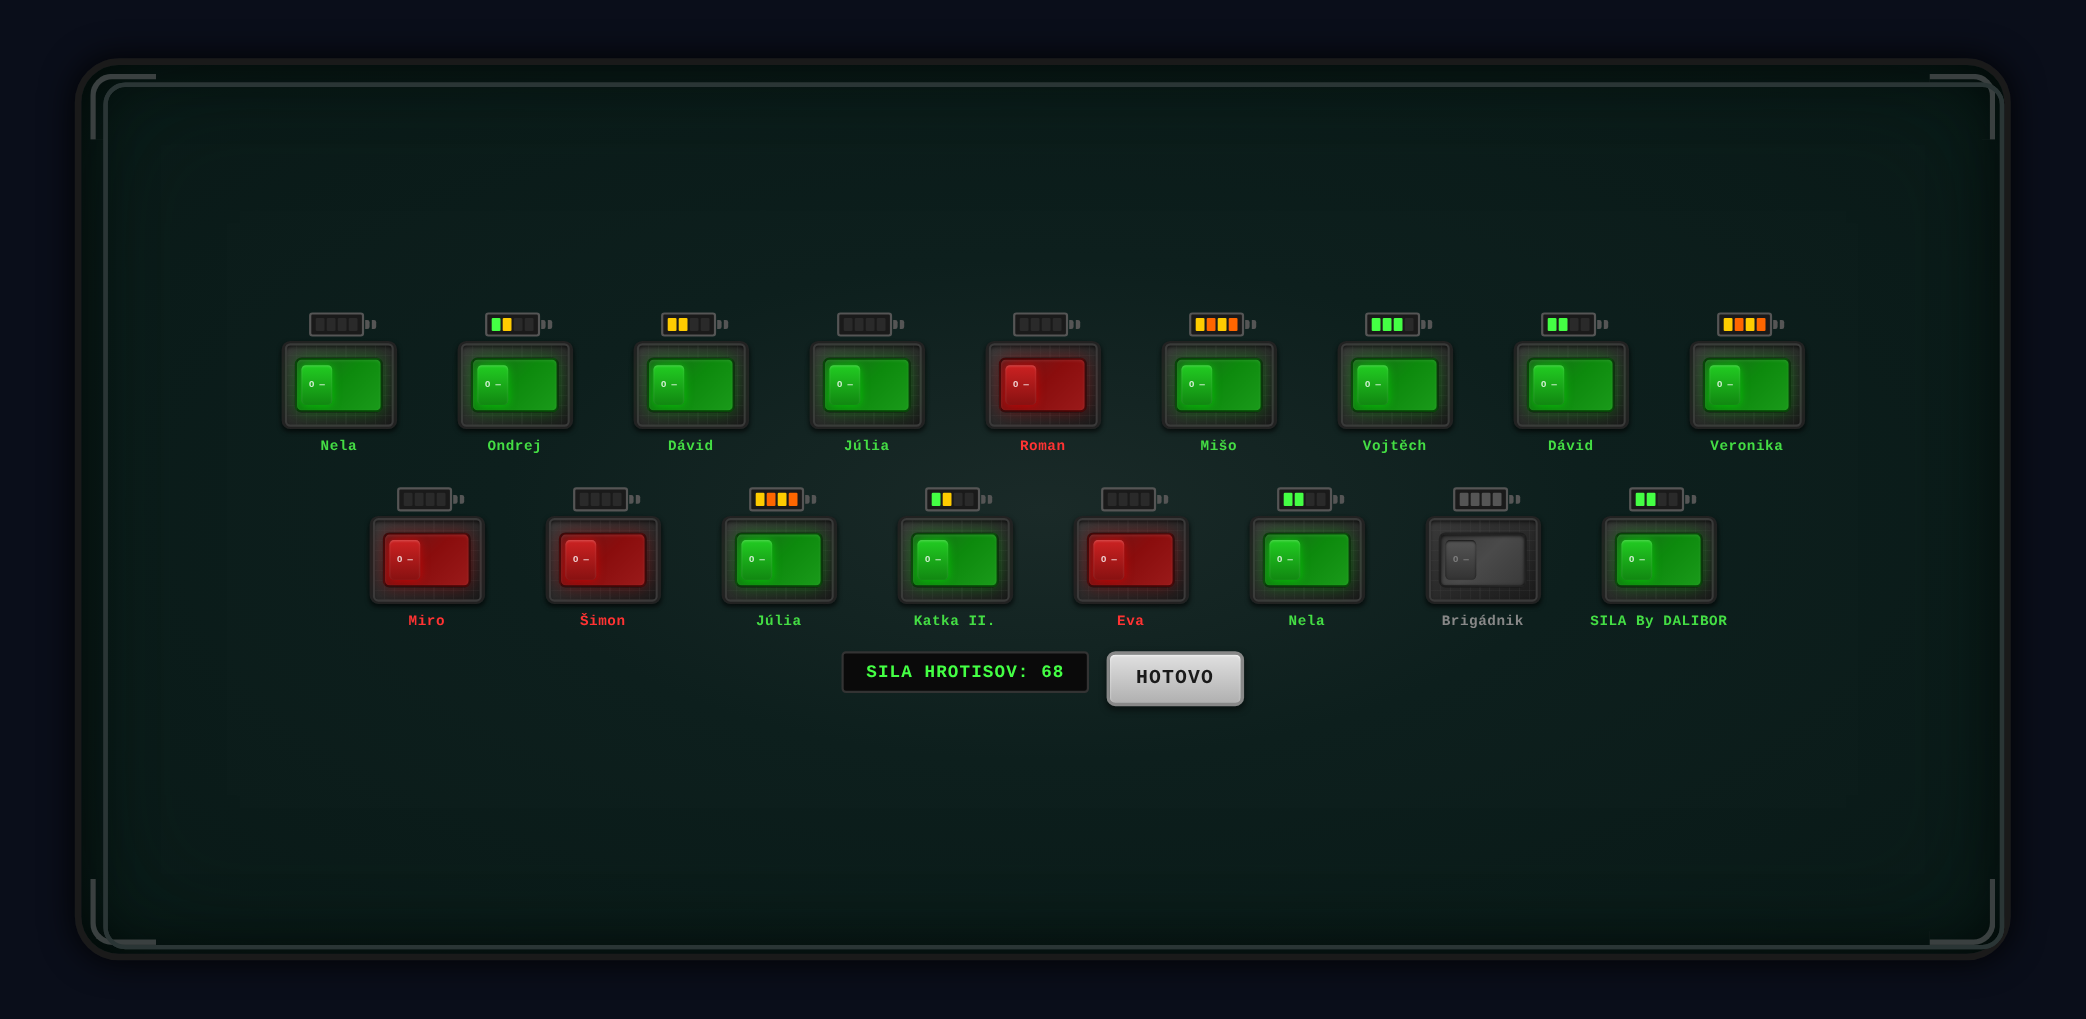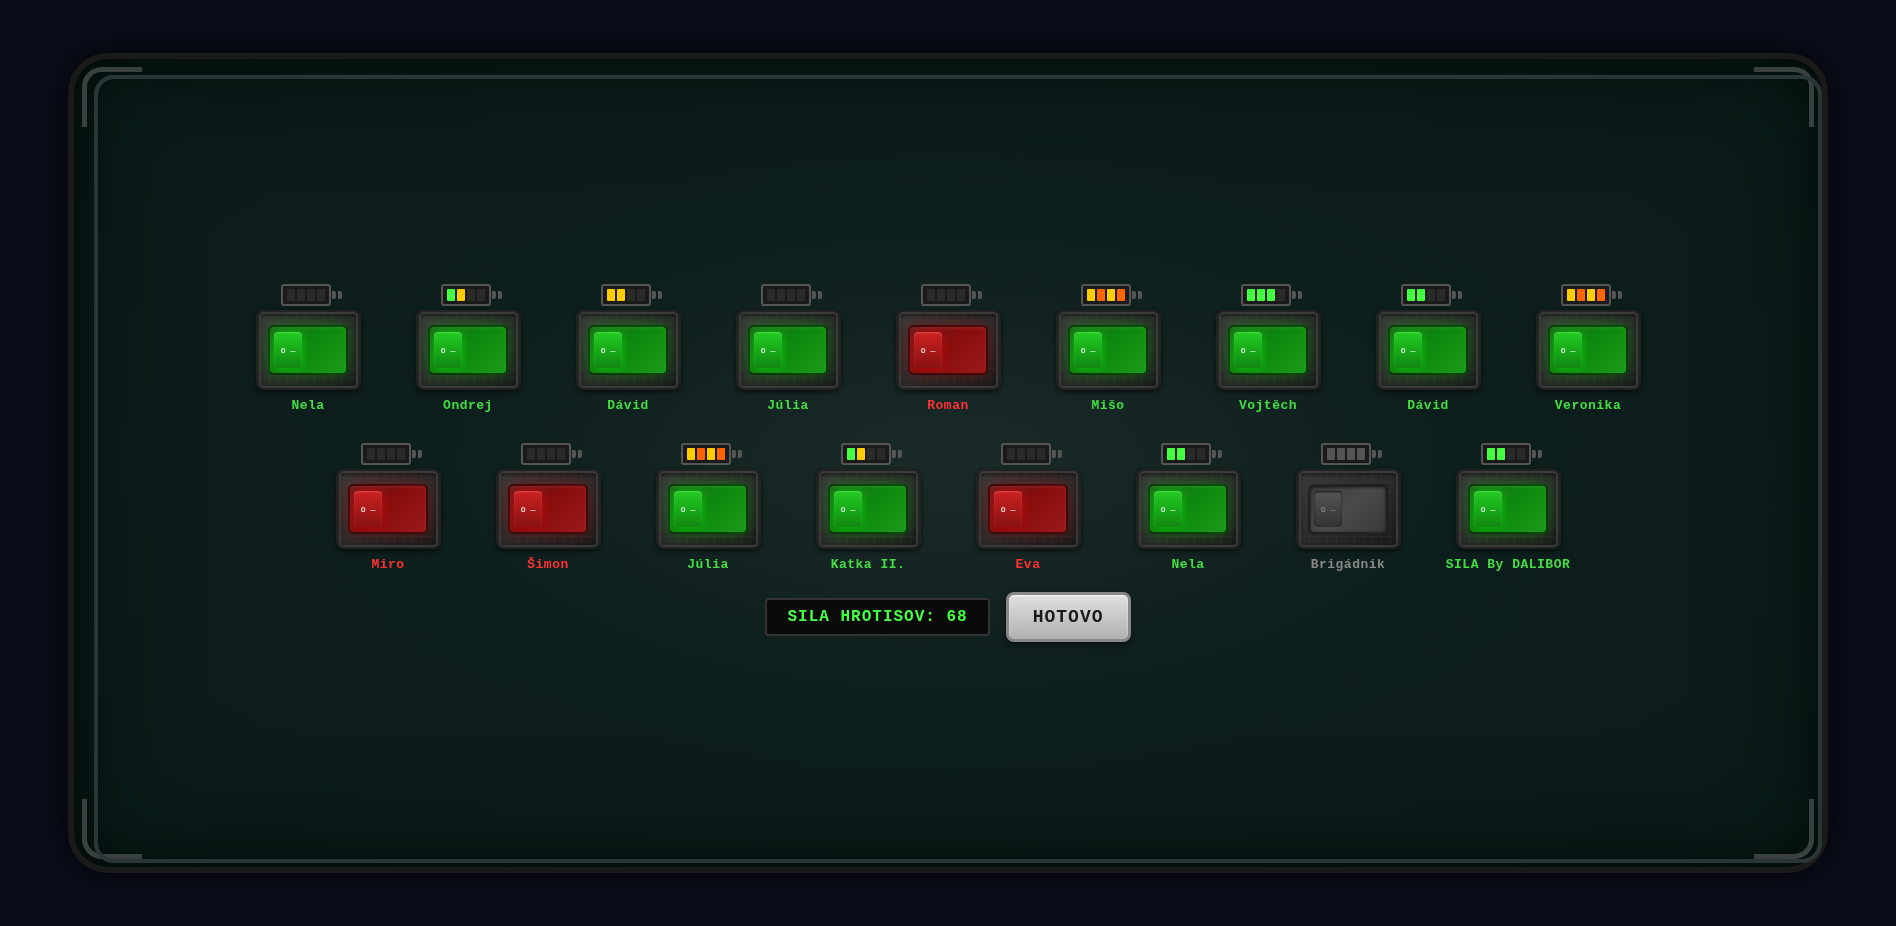--- a/index.html
+++ b/index.html
@@ -245,21 +245,21 @@
       margin-top: 4px;
     }
 
     .name-green { color: #44dd44; }
     .name-red { color: #ff3333; }
     .name-gray { color: #888888; }
 
     
     .status-bar {
       display: flex;
-      align-items: center;
+      align-items: flex-start;
       gap: 16px;
       margin-top: 20px;
     }
 
     .status-text {
       background: #0a0a0a;
       border: 2px solid #333;
       border-radius: 4px;
       padding: 8px 20px;
       color: #44ff44;

